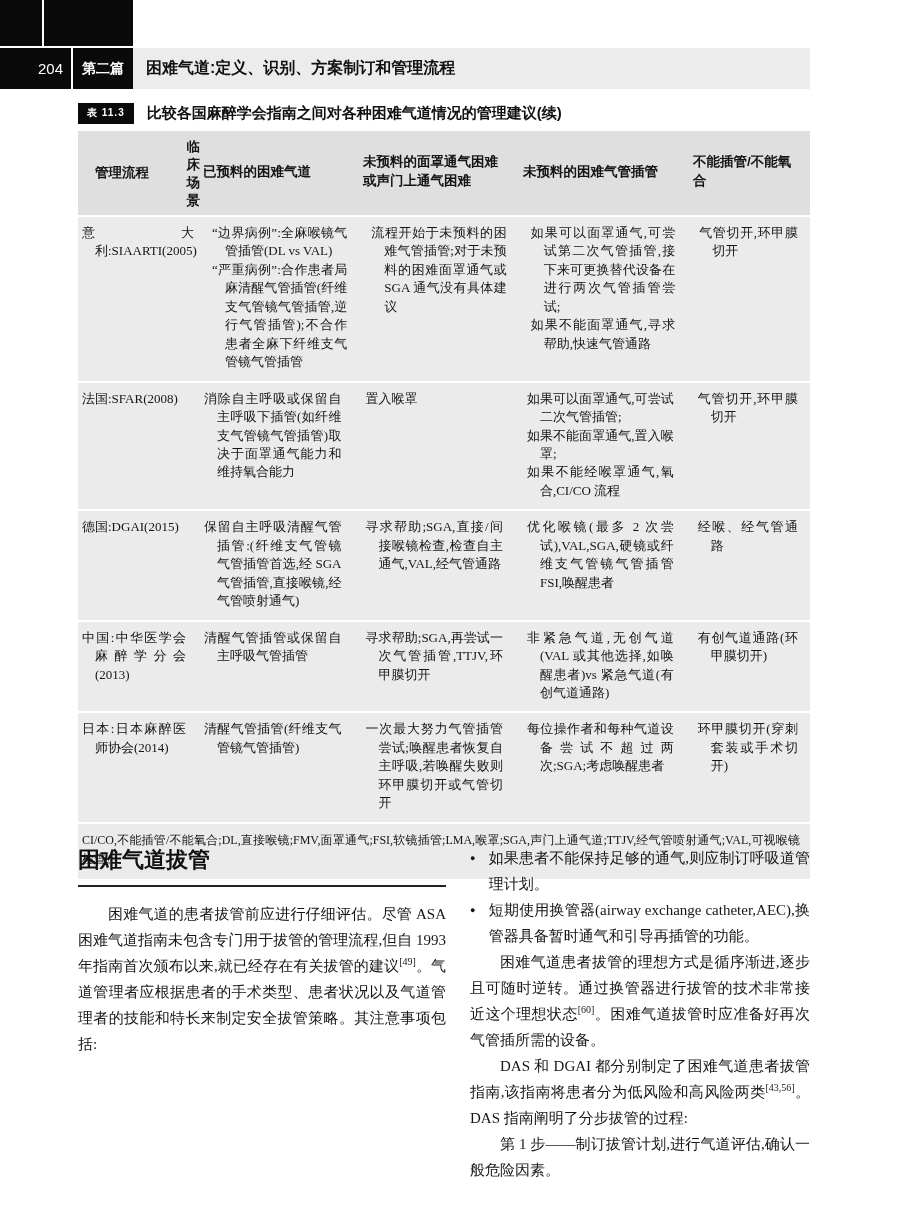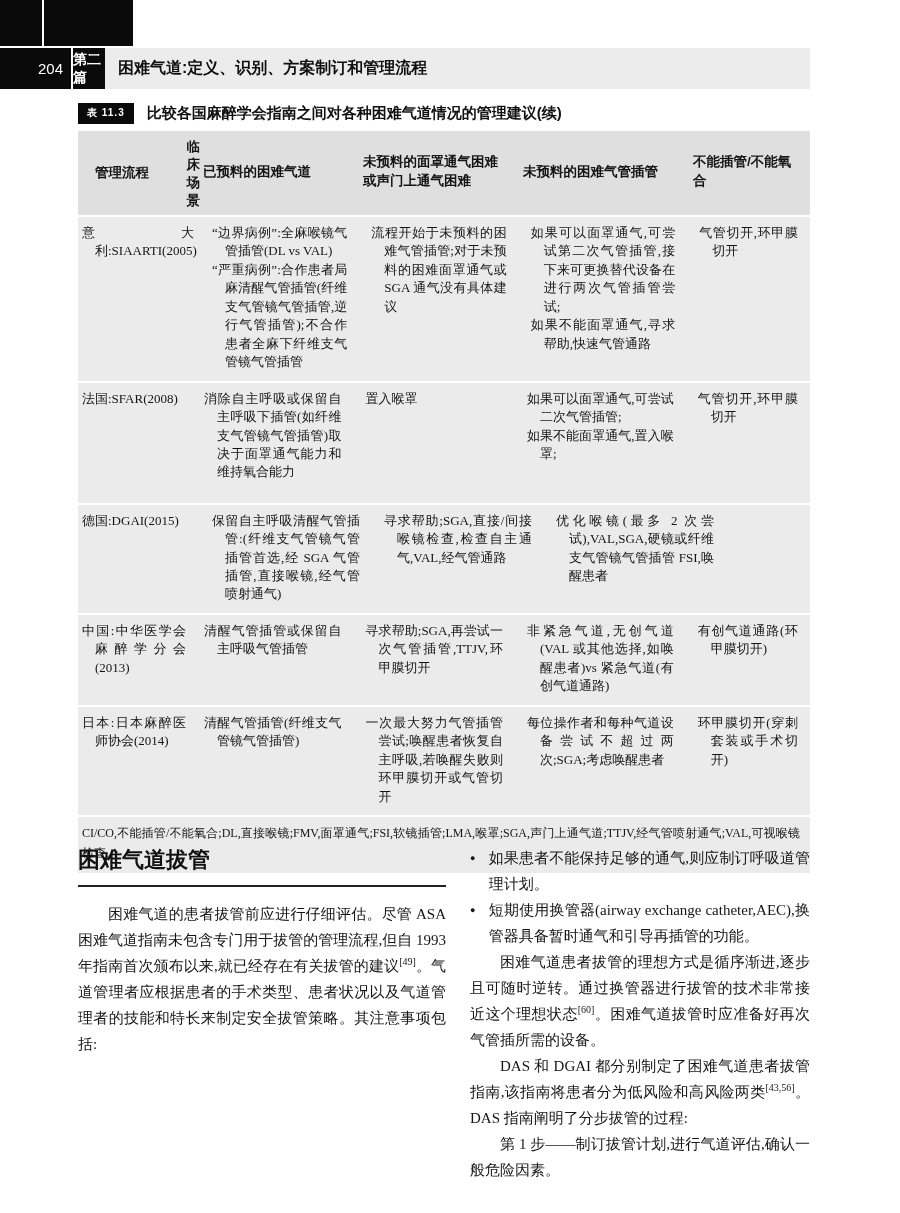--- a/index.html
+++ b/index.html
@@ -11,21 +11,21 @@
   }
   .sans { font-family:"Liberation Sans","DejaVu Sans",sans-serif; }
 
   
   .corner { position:absolute; top:0; left:0; width:133px; height:46px; display:flex; gap:2px; }
   .corner .c1 { width:42px; background:#0a0a0a; }
   .corner .c2 { flex:1; background:#0a0a0a; }
 
   
   .header-band { position:absolute; top:48px; left:0; width:810px; height:41px; display:flex; }
-  .hb-black { width:105px; background:#0a0a0a; color:#fff; display:flex; }
+  .hb-black { width:133px; background:#0a0a0a; color:#fff; display:flex; }
   .hb-num { width:73px; display:flex; align-items:center; justify-content:flex-end;
             padding-right:8px; border-right:2px solid #fff; font-size:15px; }
   .hb-part { flex:1; display:flex; align-items:center; justify-content:center;
              font-weight:bold; font-size:14px; }
   .hb-gray { flex:1; background:#ececec; display:flex; align-items:center;
              padding-left:13px; font-weight:bold; font-size:16px; color:#111; }
 
   
   .table-wrap { position:absolute; top:103px; left:78px; width:732px; }
   .table-title { display:flex; align-items:center; margin-bottom:7px; }
@@ -132,38 +132,42 @@
       </div>
     <div class="td w2">
         <p class="hang">消除自主呼吸或保留自主呼吸下插管(如纤维支气管镜气管插管)取决于面罩通气能力和维持氧合能力</p>
       </div>
     <div class="td w3">
         <p class="hang">置入喉罩</p>
       </div>
     <div class="td w4">
         <p class="hang">如果可以面罩通气,可尝试二次气管插管;</p>
         <p class="hang">如果不能面罩通气,置入喉罩;</p>
+        <p class="hang">如果不能经喉罩通气,氧合,CI/CO 流程</p>
       </div>
     <div class="td w5">
         <p class="hang">气管切开,环甲膜切开</p>
       </div>
   </div>
 
   <div class="trow r3">
     <div class="td td1">
         <p class="hang">德国:DGAI(2015)</p>
       </div>
     <div class="td w2">
         <p class="hang">保留自主呼吸清醒气管插管:(纤维支气管镜气管插管首选,经 SGA 气管插管,直接喉镜,经气管喷射通气)</p>
       </div>
     <div class="td w3">
         <p class="hang">寻求帮助;SGA,直接/间接喉镜检查,检查自主通气,VAL,经气管通路</p>
       </div>
     <div class="td w4">
         <p class="hang">优化喉镜(最多 2 次尝试),VAL,SGA,硬镜或纤维支气管镜气管插管 FSI,唤醒患者</p>
+      </div>
+    <div class="td w5">
+        <p class="hang">经喉、经气管通路</p>
       </div>
   </div>
 
   <div class="trow r4">
     <div class="td td1">
         <p class="hang">中国:中华医学会麻醉学分会(2013)</p>
       </div>
     <div class="td w2">
         <p class="hang">清醒气管插管或保留自主呼吸气管插管</p>
       </div>

